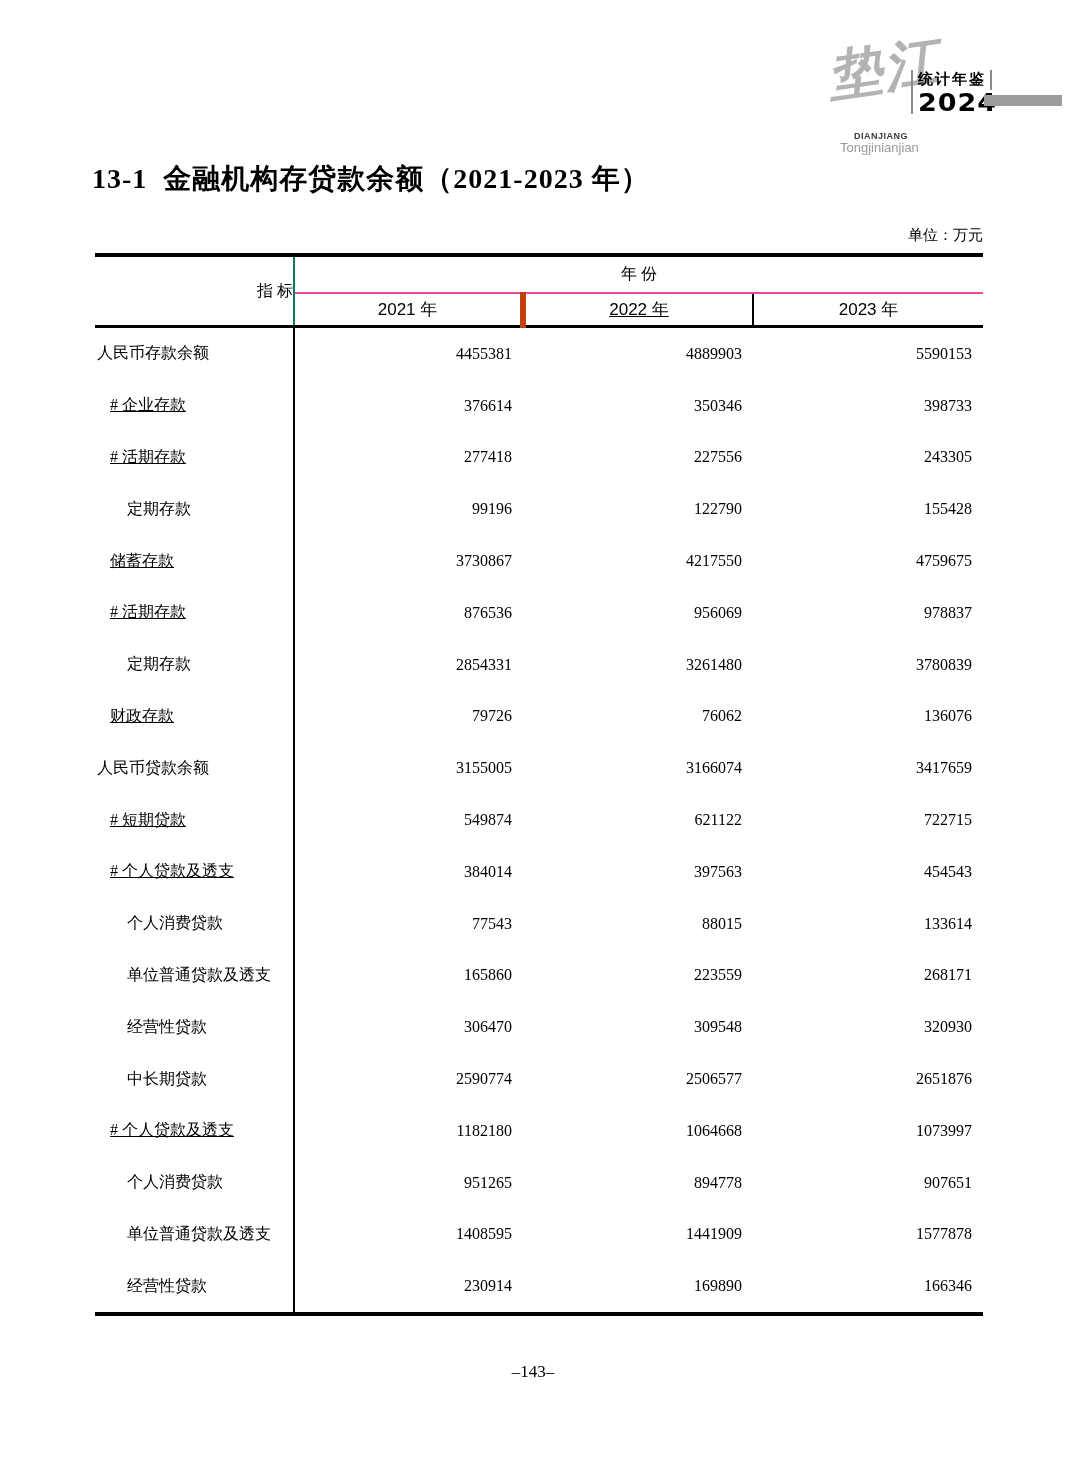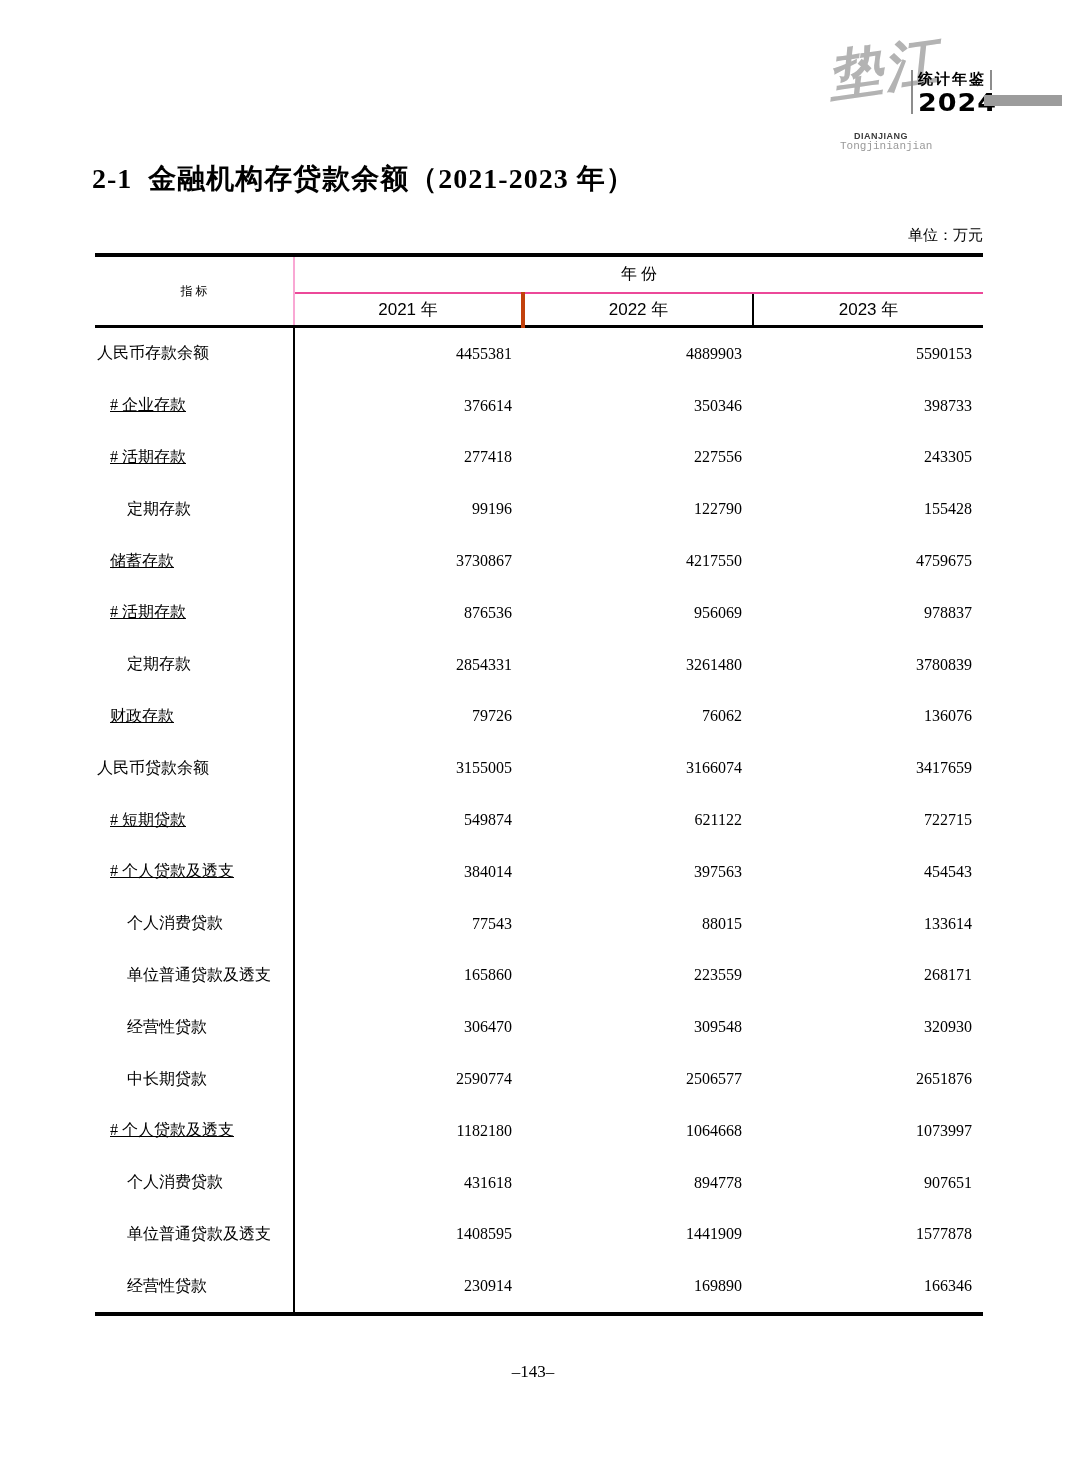--- a/index.html
+++ b/index.html
@@ -24,21 +24,21 @@
     position:absolute;left:8px;top:2px;
     font-size:54px;line-height:1;
     color:var(--logo_calligraphy);
     font-style:italic;font-weight:bold;
     transform:rotate(-8deg);
     letter-spacing:2px;
     white-space:nowrap;
   }
   .pinyin{position:absolute;left:20px;top:52px;width:68px;text-align:right;line-height:1.05;margin-top:40px;}
   .pinyin-1{font-family:"Liberation Sans", sans-serif;font-size:9px;font-weight:bold;color:#3a3a3a;letter-spacing:0.5px;}
-  .pinyin-2{font-family:Liberation Mono, monospace;font-size:11px;color:#9a9a9a;}
+  .pinyin-2{font-family:Liberation Sans, sans-serif;font-size:13px;color:#9a9a9a;}
   .logo-right{
     position:absolute;left:91px;top:30px;
     border-left:2px solid #8d8d8d;
     padding-left:5px;
   }
   .yearbook-label{
     font-family:"Liberation Sans", sans-serif;
     font-size:15px;font-weight:bold;letter-spacing:2px;
     border-right:2px solid #8d8d8d;
     padding:0 4px 1px 0;
@@ -71,38 +71,38 @@
   table{
     border-collapse:collapse;width:888px;
     border-top:4px solid #000;
     border-bottom:4px solid #000;
     table-layout:fixed;
   }
   col.c-ind{width:199px;}
   col.c-y{width:230px;}
   th,td{padding:0;font-weight:normal;}
   .indicator-head{
-    border-right:2px solid #f9a8d4;
+    border-right:2px solid #0f766e;
     border-bottom:3px solid #000;
-    text-align:center;font-size:12px;
+    text-align:right;font-size:16px;
     white-space:pre;
   }
   .year-group{
     border-bottom:2px solid #ec4899;
     text-align:center;font-size:16px;height:35px;
     white-space:pre;
   }
   .year-head{
     border-bottom:3px solid #000;
     text-align:center;
     font-family:"Liberation Sans", sans-serif;
     font-size:17px;height:31px;
     white-space:pre;
   }
-  .year-head.mid{border-left:4px solid #c2410c;border-right:2px solid #000;}
+  .year-head.mid{border-left:6px solid #c2410c;border-right:2px solid #000;text-decoration:underline;}
   tbody td{height:51.8px;font-size:16px;}
   td.label{
     border-right:2px solid #000;
     text-align:left;white-space:pre;
   }
   td.label.indent-0{padding-left:2px;}
   td.label.indent-1{padding-left:15px;text-decoration:underline;}
   td.label.indent-2{padding-left:32px;}
   td.num{text-align:right;padding-right:11px;margin-left:11px;}
 
@@ -121,21 +121,21 @@
     <div class="pinyin-1">DIANJIANG</div>
     <div class="pinyin-2">Tongjinianjian</div>
   </div>
   <div class="logo-right">
     <div class="yearbook-label">统计年鉴</div>
     <div class="logo-year">2024</div>
   </div>
   <div class="gray-bar"></div>
 </div>
 
-<h1 class="page-title">2-1  金融机构存贷款余额（2021-2023 年）</h1>
+<h1 class="page-title">13-1  金融机构存贷款余额（2021-2023 年）</h1>
 <div class="unit-label">单位：万元</div>
 
 <div class="table-wrap">
   <table>
     <colgroup>
       <col class="c-ind">
         <col class="c-y" style="width:229px;">
         <col class="c-y">
         <col class="c-y">
     </colgroup>
@@ -242,21 +242,21 @@
           <td class="num">2651876</td>
         </tr>
         <tr>
           <td class="label indent-1"># 个人贷款及透支</td>
           <td class="num">1182180</td>
           <td class="num">1064668</td>
           <td class="num">1073997</td>
         </tr>
         <tr>
           <td class="label indent-2">个人消费贷款</td>
-          <td class="num">431618</td>
+          <td class="num">951265</td>
           <td class="num">894778</td>
           <td class="num">907651</td>
         </tr>
         <tr>
           <td class="label indent-2">单位普通贷款及透支</td>
           <td class="num">1408595</td>
           <td class="num">1441909</td>
           <td class="num">1577878</td>
         </tr>
         <tr>

